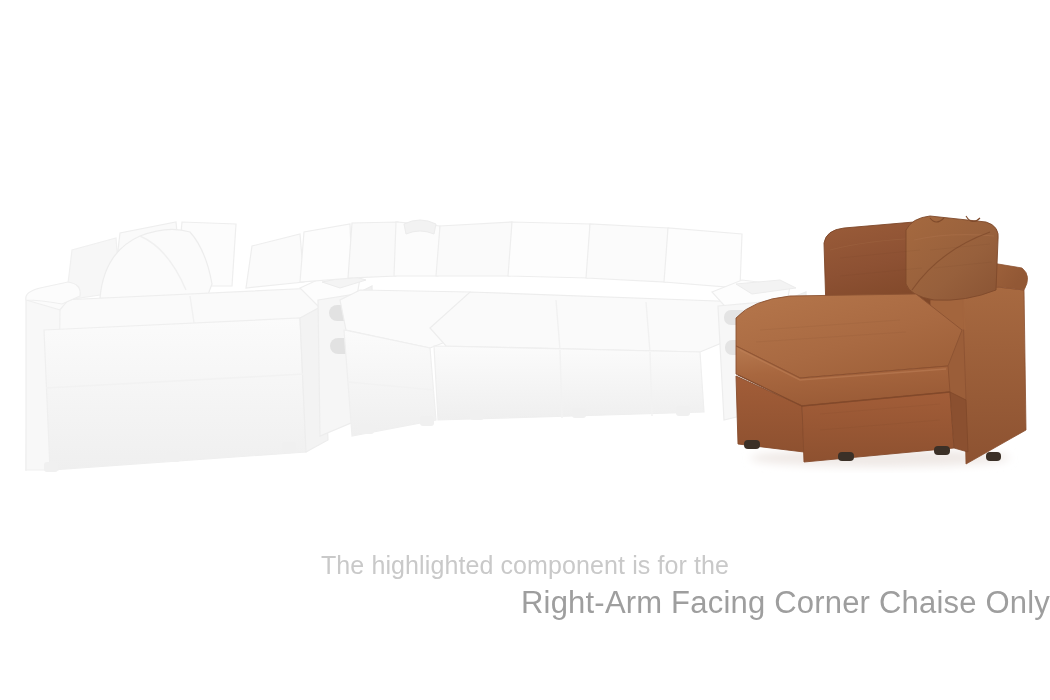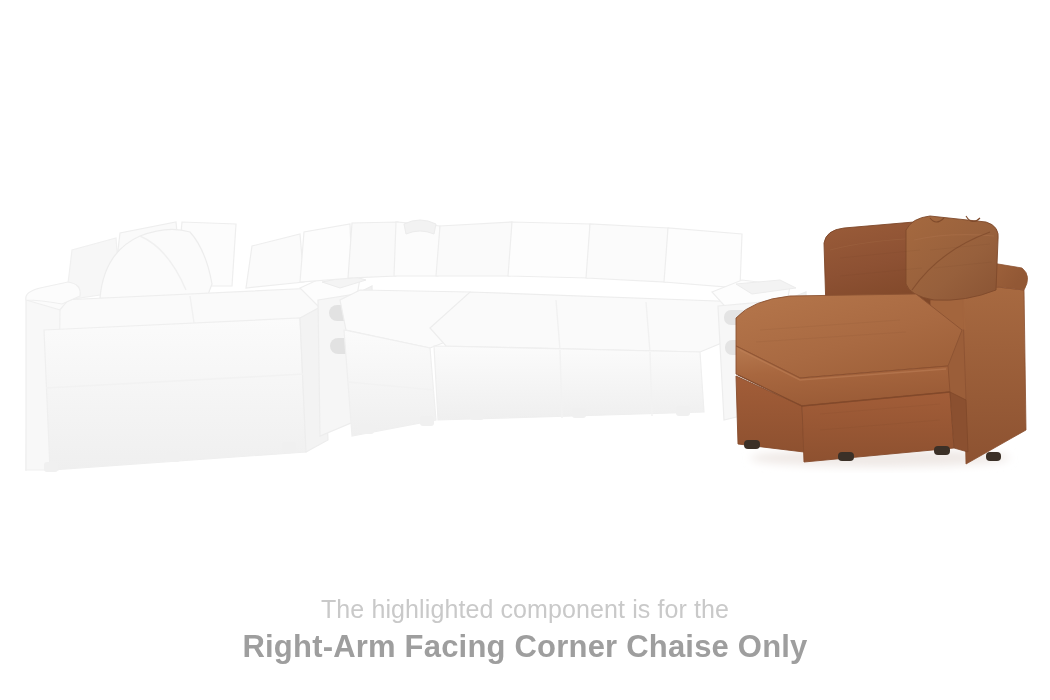--- a/index.html
+++ b/index.html
@@ -39,29 +39,29 @@
     width: 1050px;
     text-align: center;
   }
   .cap-line-1 {
     font-size: 25px;
     line-height: 34px;
     color: #c9c9c9;
     font-weight: 400;
     letter-spacing: 0.1px;
     white-space: nowrap;
-    margin-top: 44px;
   }
   .cap-line-2 {
     font-size: 31px;
     line-height: 42px;
     color: #9e9e9e;
-    font-weight: 700;
+    font-weight: 400;
     letter-spacing: 0.2px;
     white-space: nowrap;
+    text-align: right;
   }
   .cap-line-3 {
     font-size: 21px;
     line-height: 30px;
     color: #c9c9c9;
     font-weight: 400;
     letter-spacing: 0.1px;
     white-space: nowrap;
   }
 </style>

